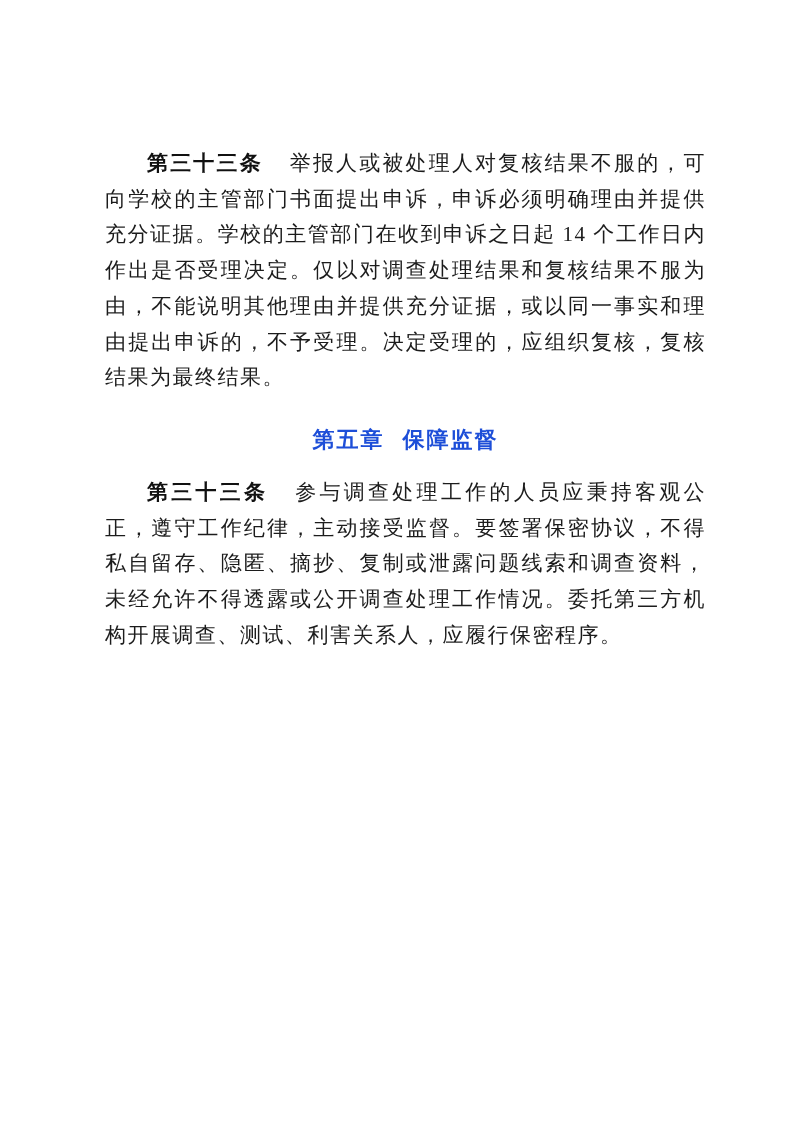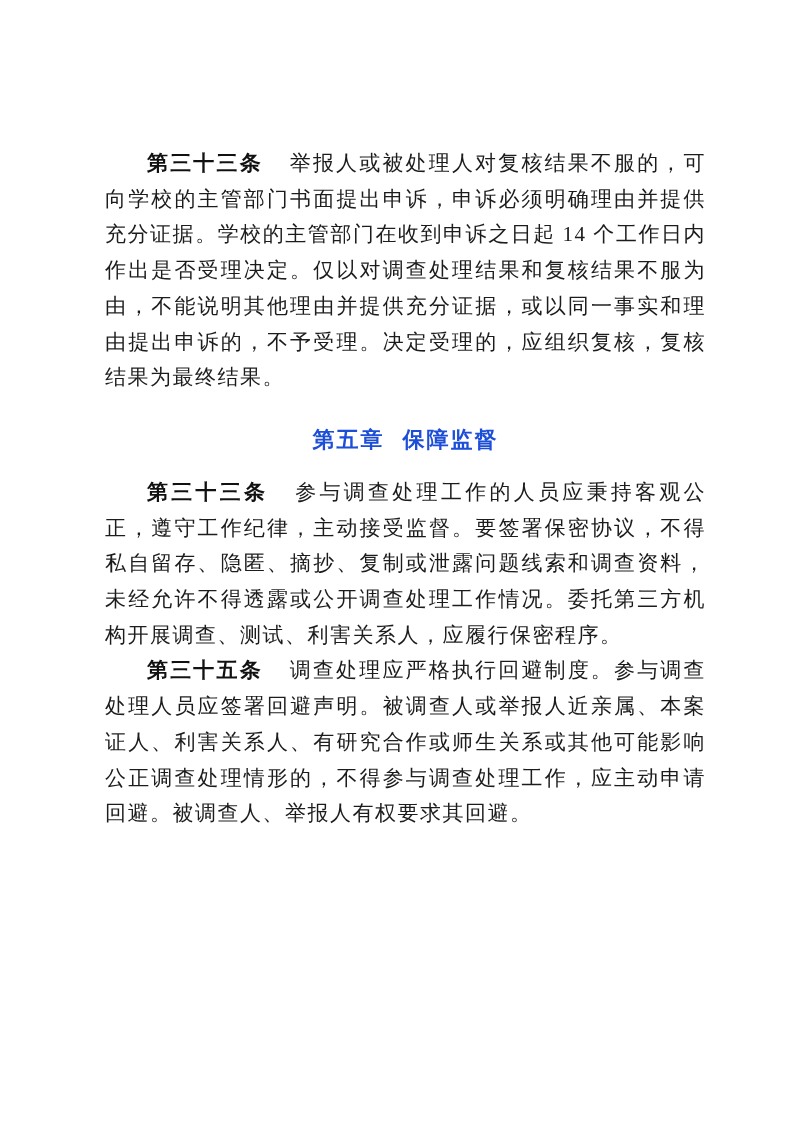--- a/index.html
+++ b/index.html
@@ -57,16 +57,15 @@
 <div class="page">
   <div class="content">
 
 
     <p class="para indent"><span class="article-num">第三十三条</span><span>举报人或被处理人对复核结果不服的，可向学校的主管部门书面提出申诉，申诉必须明确理由并提供充分证据。学校的主管部门在收到申诉之日起 14 个工作日内作出是否受理决定。仅以对调查处理结果和复核结果不服为由，不能说明其他理由并提供充分证据，或以同一事实和理由提出申诉的，不予受理。决定受理的，应组织复核，复核结果为最终结果。</span></p>
 
     <h2 class="chapter">第五章 保障监督</h2>
 
     <p class="para indent"><span class="article-num">第三十三条</span><span>参与调查处理工作的人员应秉持客观公正，遵守工作纪律，主动接受监督。要签署保密协议，不得私自留存、隐匿、摘抄、复制或泄露问题线索和调查资料，未经允许不得透露或公开调查处理工作情况。委托第三方机构开展调查、测试、利害关系人，应履行保密程序。</span></p>
 
-    <p class="para indent"><span class="article-num">第三十五条</span><span>调查处理应严格执行回避制度。参与调查处理人员应签署回避声明。被调查人或举报人近亲属、本案证人、利害关系人、有研究合作或师生关系或其他可能影响公正调查处理情形的，不得参与调查处理工作，应主动申请回避。被调查人、举报人有权要求其回避。</span></p>
 
   </div>
 </div>
 
 </body></html>

